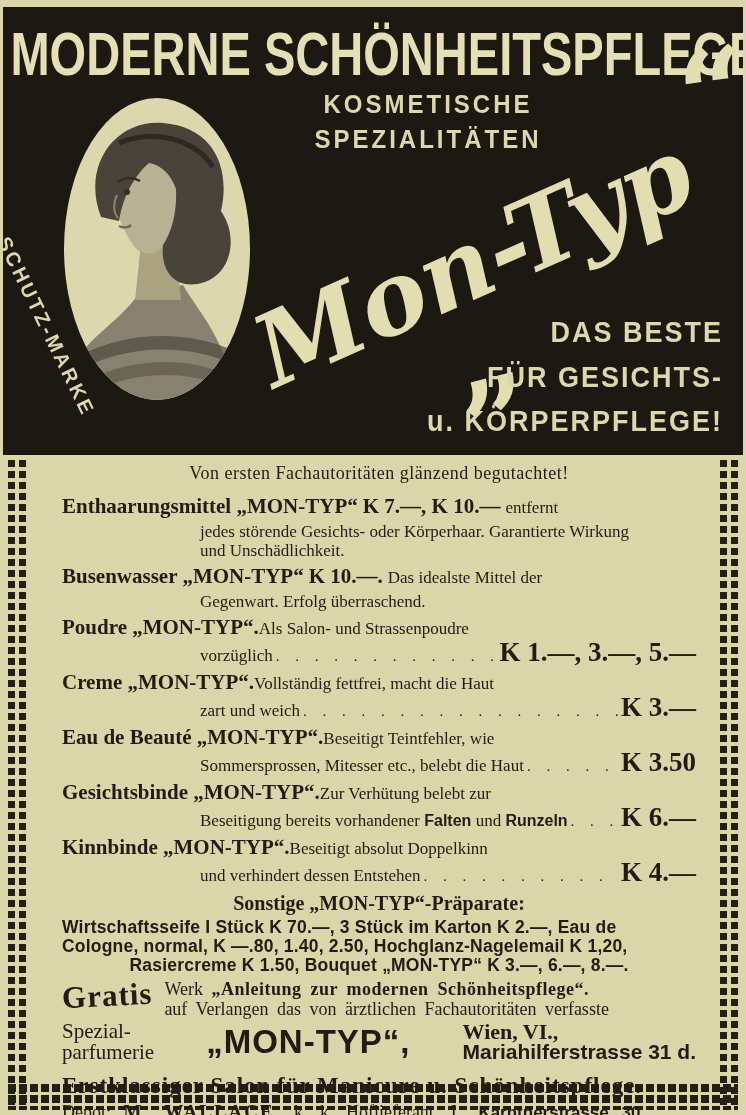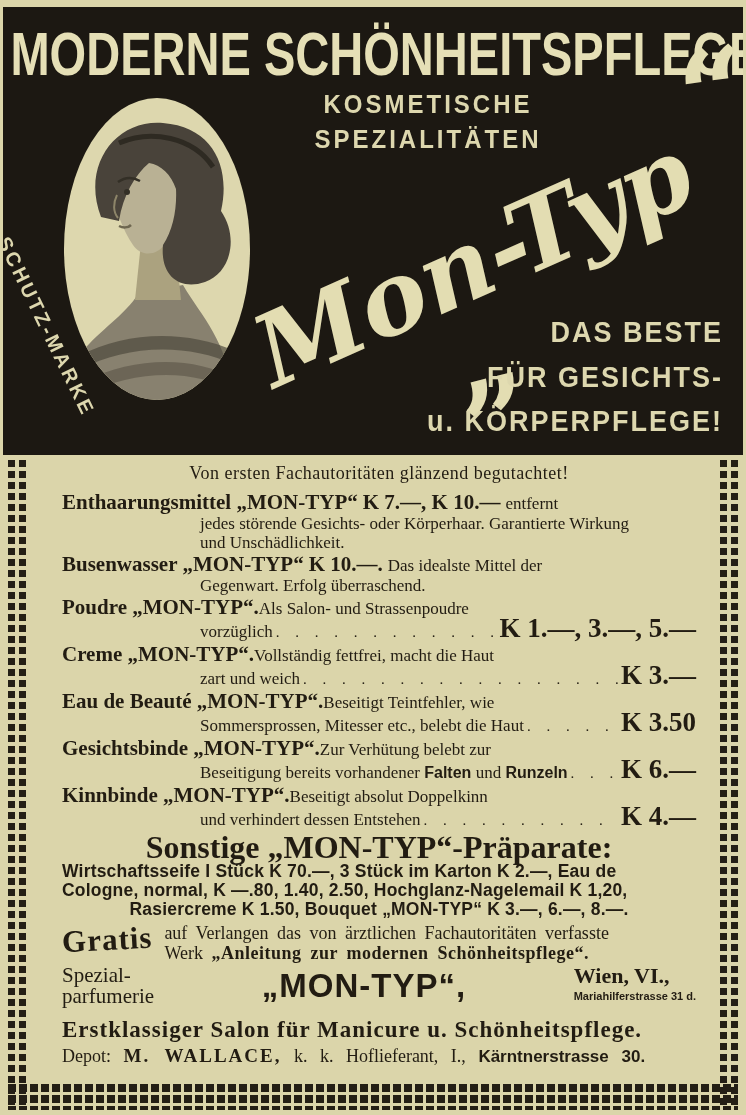--- a/index.html
+++ b/index.html
@@ -37,50 +37,50 @@
   .frame svg{display:block;width:100%;height:100%;}
   .frame-left{left:8px;top:460px;width:18px;height:646px;}
   .frame-right{right:8px;top:460px;width:18px;height:646px;}
   .frame-bottom{left:8px;right:8px;top:1084px;height:26px;}
 
   
   .bodycol{position:absolute;left:44px;right:44px;top:456px;padding:0 6px 0 18px;}
   .lead{text-align:center;font-size:18px;letter-spacing:.5px;margin:4px 0 6px;line-height:26px;}
 
   .product{margin-bottom:2px;}
-  .p-line1{white-space:nowrap;line-height:20px;}
+  .p-line1{white-space:nowrap;line-height:28px;}
   .p-name{font-weight:bold;font-size:21px;}
   .p-price{font-weight:bold;font-size:21px;margin:0 5px;white-space:nowrap;}
   .p-rest{font-size:17px;}
   .p-cont{display:flex;align-items:baseline;padding-left:138px;line-height:19px;}
   .cont-text{font-size:17px;white-space:nowrap;}
   .leader{flex:1 1 0;min-width:0;overflow:hidden;white-space:nowrap;font-size:15px;
     letter-spacing:6px;margin:0 3px;}
   .p-endprice{font-weight:bold;font-size:27px;white-space:nowrap;}
   .p-cont2{padding-left:138px;font-size:17px;line-height:19px;}
   .b-sans{font-family:"Liberation Sans",sans-serif;font-weight:bold;font-size:16px;}
 
-  .sonstige-h{text-align:center;font-weight:bold;font-size:32px;margin:4px 0 2px;line-height:26px;}
+  .sonstige-h{text-align:center;font-weight:bold;font-size:20px;margin:4px 0 2px;line-height:26px;}
   .sline{font-family:"Liberation Sans",sans-serif;font-weight:bold;font-size:17.5px;
     line-height:19px;white-space:nowrap;letter-spacing:.2px;}
   .sline.center{text-align:center;}
 
   .gratis-row{display:flex;gap:12px;margin-top:4px;align-items:flex-start;}
   .gratis{font-family:"Liberation Serif",serif;font-weight:bold;font-size:31px;line-height:34px;
     transform:rotate(-3deg);letter-spacing:1px;}
   .gratis-text{font-size:18px;line-height:20px;word-spacing:4px;}
   .g-title{font-weight:bold;letter-spacing:.5px;}
 
   .shop-row{display:flex;align-items:center;margin-top:2px;}
   .shop-left{font-size:21px;line-height:21px;}
   .shop-brand{flex:1;text-align:center;font-family:"Liberation Sans",sans-serif;font-weight:bold;
     font-size:33px;letter-spacing:1px;white-space:nowrap;}
   .shop-right{text-align:left;line-height:20px;}
   .shop-city{font-size:22px;font-weight:bold;}
-  .shop-street{font-family:"Liberation Sans",sans-serif;font-weight:bold;font-size:11px;}
+  .shop-street{font-family:"Liberation Sans",sans-serif;font-weight:bold;font-size:21px;}
 
   .salon{font-weight:bold;font-size:23px;letter-spacing:1px;margin-top:10px;line-height:26px;white-space:nowrap;}
   .depot{margin-top:2px;font-size:18px;line-height:21px;word-spacing:8px;}
   .depot-name{font-weight:bold;font-size:19px;letter-spacing:2px;}
   .depot-street{font-family:"Liberation Sans",sans-serif;font-weight:bold;font-size:17px;}
 </style>
 </head>
 <body>
 
 <div class="page">
@@ -229,22 +229,22 @@
 
     <div class="sonstige-h">Sonstige „MON-TYP“-Präparate:</div>
 
     <div class="sline">Wirtschaftsseife I Stück K 70.—, 3 Stück im Karton K 2.—, Eau de</div>
     <div class="sline">Cologne, normal, K —.80, 1.40, 2.50, Hochglanz-Nagelemail K 1,20,</div>
     <div class="sline center">Rasiercreme K 1.50, Bouquet „MON-TYP“ K 3.—, 6.—, 8.—.</div>
 
     <div class="gratis-row">
       <span class="gratis">Gratis</span>
       <div class="gratis-text">
+        <div><span>Werk </span><span class="g-title">„Anleitung zur modernen Schönheitspflege“.</span></div>
         <div>auf Verlangen das von ärztlichen Fachautoritäten verfasste</div>
-        <div><span>Werk </span><span class="g-title">„Anleitung zur modernen Schönheitspflege“.</span></div>
       </div>
     </div>
 
     <div class="shop-row">
       <div class="shop-left">
         <div>Spezial-</div>
         <div>parfumerie</div>
       </div>
       <div class="shop-brand">„MON-TYP“,</div>
       <div class="shop-right">

